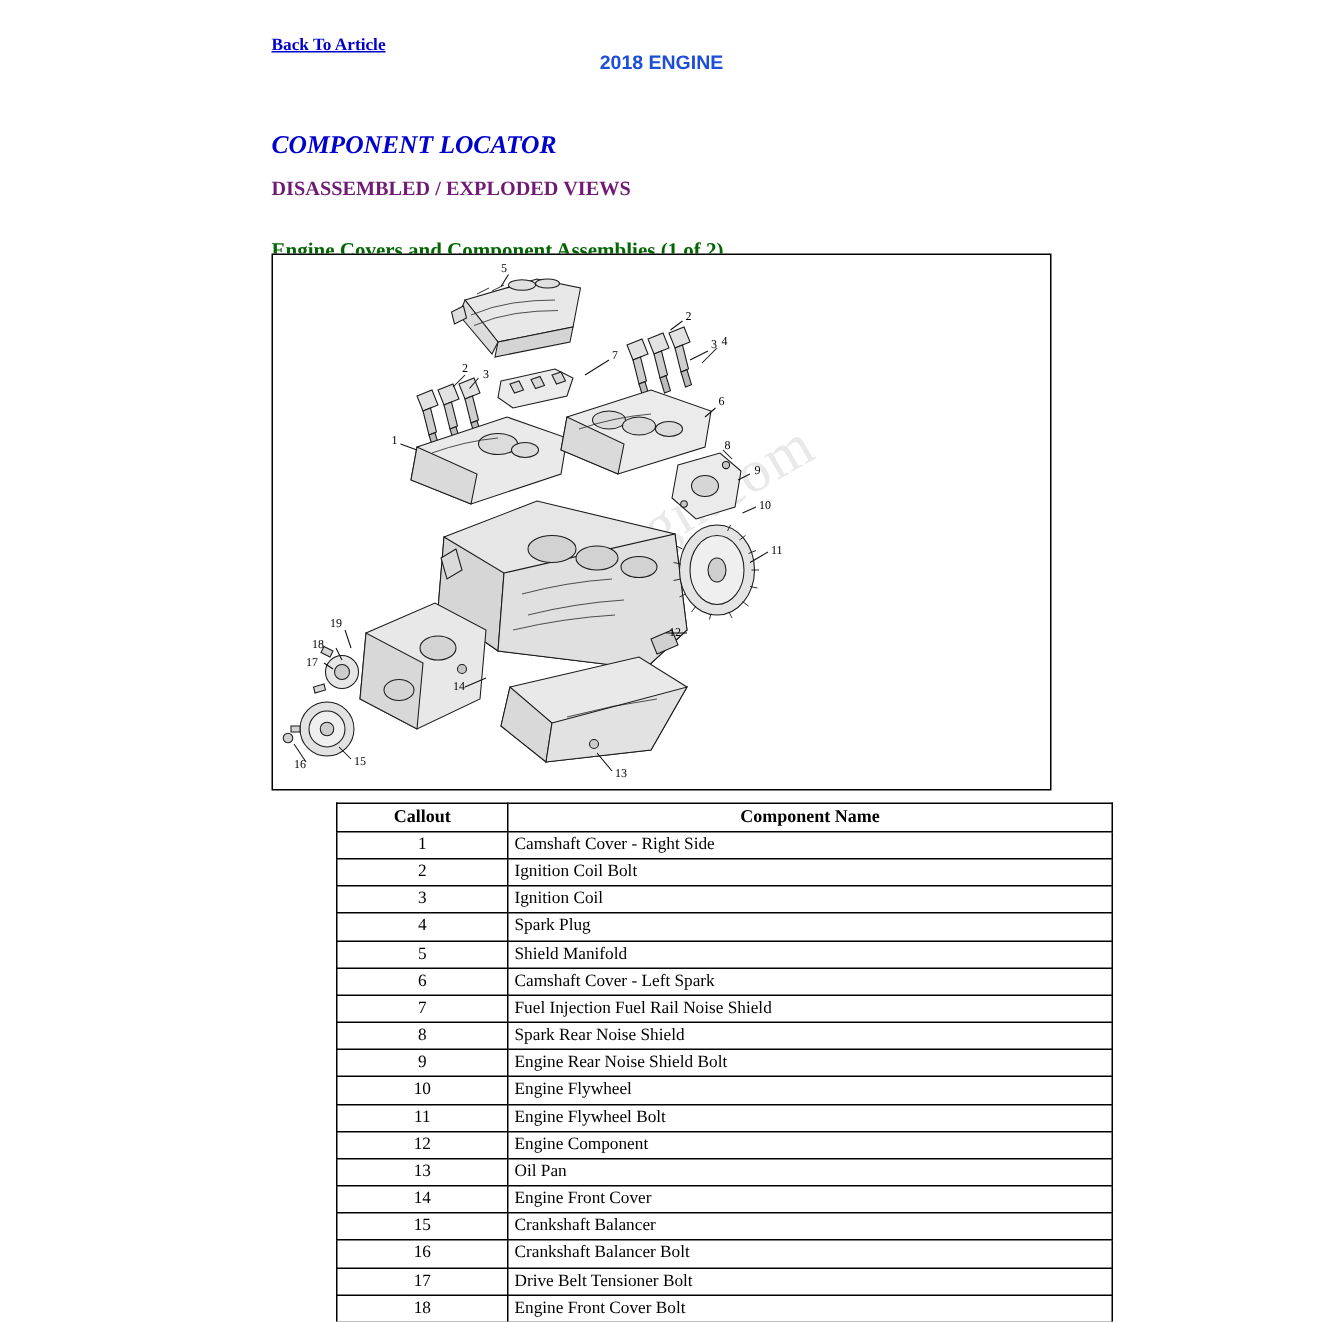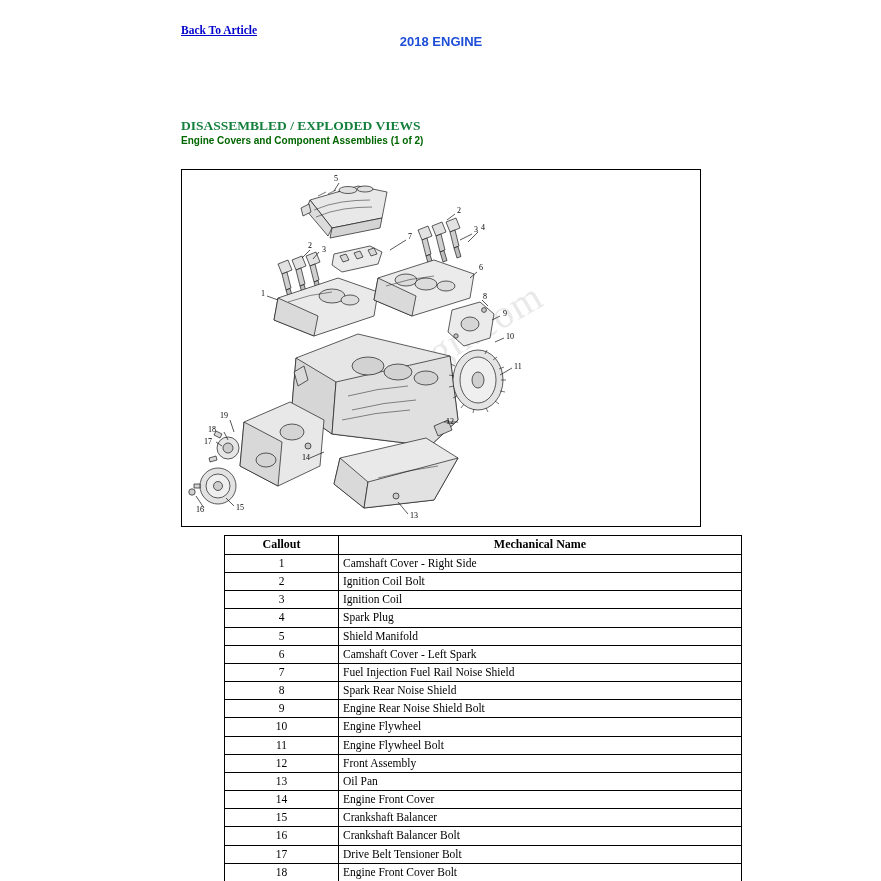--- a/index.html
+++ b/index.html
@@ -63,29 +63,29 @@
     font-size: 17px;
     color: #0000cc;
   }
   .sub-heading {
     position: absolute;
     left: 181px;
     top: 118px;
     font-family: "Liberation Serif", serif;
     font-weight: bold;
     font-size: 13.5px;
-    color: #15803d;
+    color: #701a75;
   }
   .caption-heading {
     position: absolute;
     left: 181px;
-    top: 135px;
-    font-family: Liberation Sans, sans-serif;
-    font-weight: bold;
-    font-size: 10px;
+    top: 160px;
+    font-family: Liberation Serif, serif;
+    font-weight: bold;
+    font-size: 14px;
     color: #006600;
   }
 
   
   .figure-box {
     position: absolute;
     left: 181px;
     top: 169px;
     width: 518px;
     height: 356px;
@@ -134,20 +134,21 @@
 </style>
 </head>
 <body>
 
 <div class="page">
 
   <a class="back-link">Back To Article</a>
 
   <div class="doc-title">2018 ENGINE</div>
 
+  <div class="section-heading">COMPONENT LOCATOR</div>
   <div class="sub-heading">DISASSEMBLED / EXPLODED VIEWS</div>
   <div class="caption-heading">Engine Covers and Component Assemblies (1 of 2)</div>
 
   <div class="figure-box">
     <div class="watermark">autodiagn.com</div>
 
     <svg class="fig-svg" width="518" height="356" viewBox="0 0 518 356">
       <g stroke="#1a1a1a" fill="#f2f2f2" stroke-width="0.7">
 
         <g>
@@ -329,21 +330,21 @@
         <text x="54" y="340">15</text>
         <text x="14" y="342">16</text>
       </g>
     </svg>
   </div>
 
   <table class="parts-table">
     <thead>
       <tr>
         <th class="tbl-head-callout">Callout</th>
-        <th>Mechanical Name</th>
+        <th>Component Name</th>
       </tr>
     </thead>
     <tbody>
       <tr>
           <td class="col-callout">1</td>
           <td class="col-name">Camshaft Cover - Right Side</td>
         </tr>
       <tr>
           <td class="col-callout">2</td>
           <td class="col-name">Ignition Coil Bolt</td>
@@ -379,21 +380,21 @@
       <tr>
           <td class="col-callout">10</td>
           <td class="col-name">Engine Flywheel</td>
         </tr>
       <tr>
           <td class="col-callout">11</td>
           <td class="col-name">Engine Flywheel Bolt</td>
         </tr>
       <tr>
           <td class="col-callout">12</td>
-          <td class="col-name">Front Assembly</td>
+          <td class="col-name">Engine Component</td>
         </tr>
       <tr>
           <td class="col-callout">13</td>
           <td class="col-name">Oil Pan</td>
         </tr>
       <tr>
           <td class="col-callout">14</td>
           <td class="col-name">Engine Front Cover</td>
         </tr>
       <tr>

